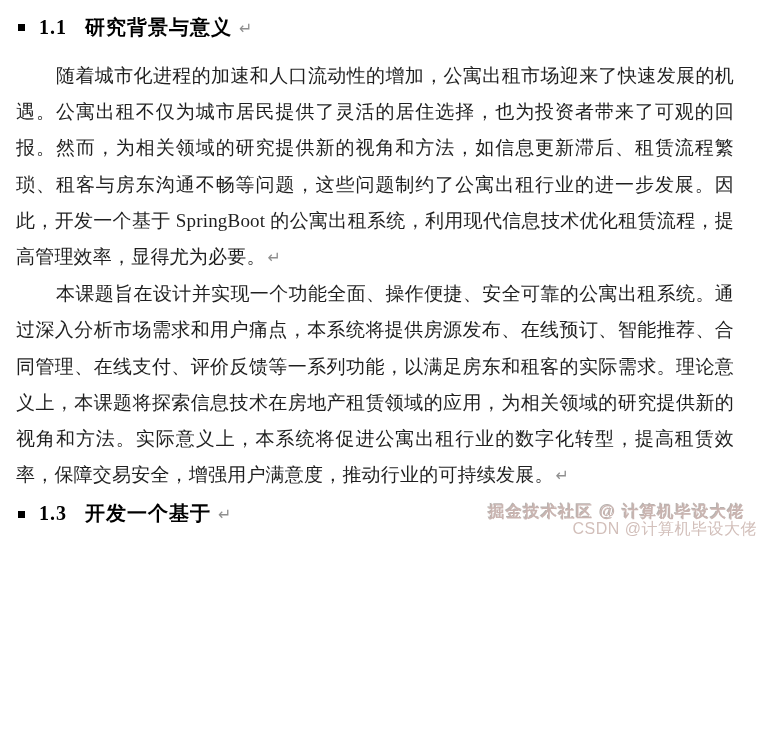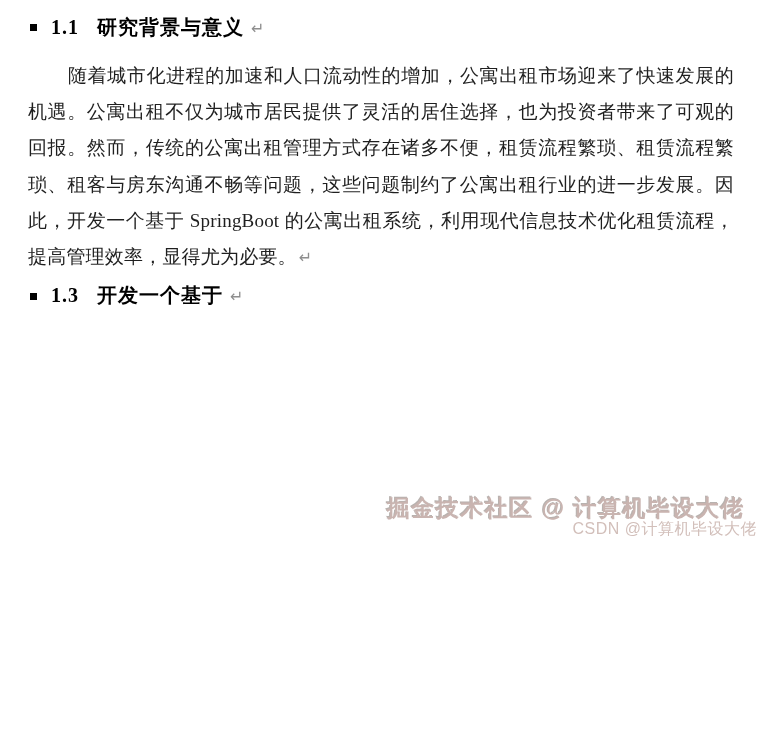--- a/index.html
+++ b/index.html
@@ -4,21 +4,21 @@
 <style>
   html,body{margin:0;padding:0;background:#ffffff;}
   .page{
     position:relative;
     width:762px;height:538px;
     background:#ffffff;
     overflow:hidden;
     font-family:"Liberation Serif","DejaVu Serif",serif;
     color:#1f1f1f;
     box-sizing:border-box;
-    padding:12px 28px 0 28px;
+    padding:12px 28px 0 16px;
   }
   .section-heading{
     font-size:20px;
     line-height:30px;
     font-weight:bold;
     color:#000000;
     margin:0 0 14px 0;
     white-space:nowrap;
   }
   .section-heading .bullet{
@@ -62,21 +62,21 @@
   .heading-2{margin:4px 0 0 0;}
   .watermark{
     position:absolute;
     right:5px;bottom:0px;
     text-align:right;
     font-family:"Liberation Sans","DejaVu Sans",sans-serif;
     pointer-events:none;
     line-height:1.15;
   }
   .wm-line1{
-    font-size:23px;
+    font-size:16px;
     font-weight:bold;
     letter-spacing:1.5px;
     color:#c9b4b0;
     text-shadow:1px 1px 0 #ffffff, -1px -1px 0 rgba(125,115,110,0.55);
     margin-right:12px;
     text-align:center;
   }
   .wm-line2{
     font-size:16px;
     letter-spacing:0.5px;
@@ -91,23 +91,24 @@
 
 <div class="page">
 
   <h2 class="section-heading heading-1">
     <span class="bullet"></span>
     <span class="sec-number">1.1</span>
     <span class="sec-title">研究背景与意义</span>
     <span class="pilcrow">↵</span>
   </h2>
 
-  <p class="body-para"><span>随着城市化进程的加速和人口流动性的增加，公寓出租市场迎来了快速发展的机遇。公寓出租不仅为城市居民提供了灵活的居住选择，也为投资者带来了可观的回报。然而，传统的公寓出租管理方式存在诸多不便，租赁流程繁琐、租赁流程繁琐、租客与房东沟通不畅等问题，这些问题制约了公寓出租行业的进一步发展。因此，开发一个基于 </span><span class="misspelled">SpringBoot</span><span> 的公寓出租系统，利用现代信息技术优化租赁流程，提高管理效率，显得尤为必要。</span><span class="pilcrow">↵</span></p>
+  <p class="body-para"><span>随着城市化进程的加速和人口流动性的增加，公寓出租市场迎来了快速发展的机遇。公寓出租不仅为城市居民提供了灵活的居住选择，也为投资者带来了可观的回报。然而，为相关领域的研究提供新的视角和方法，如信息更新滞后、租赁流程繁琐、租客与房东沟通不畅等问题，这些问题制约了公寓出租行业的进一步发展。因此，开发一个基于 </span><span class="misspelled">SpringBoot</span><span> 的公寓出租系统，利用现代信息技术优化租赁流程，提高管理效率，显得尤为必要。</span><span class="pilcrow">↵</span></p>
 
 
+  <p class="body-para"><span>本课题旨在设计并实现一个功能全面、操作便捷、安全可靠的公寓出租系统。通过深入分析市场需求和用户痛点，本系统将提供房源发布、在线预订、智能推荐、合同管理、在线支付、评价反馈等一系列功能，以满足房东和租客的实际需求。理论意义上，本课题将探索信息技术在房地产租赁领域的应用，为相关领域的研究提供新的视角和方法。实际意义上，本系统将促进公寓出租行业的数字化转型，提高租赁效率，保障交易安全，增强用户满意度，推动行业的可持续发展。</span><span class="pilcrow">↵</span></p>
 
   <h2 class="section-heading heading-2">
     <span class="bullet"></span>
     <span class="sec-number">1.3</span>
     <span class="sec-title">开发一个基于</span>
     <span class="pilcrow">↵</span>
   </h2>
 
   <div class="watermark">
     <div class="wm-line1">掘金技术社区 @ 计算机毕设大佬</div>

